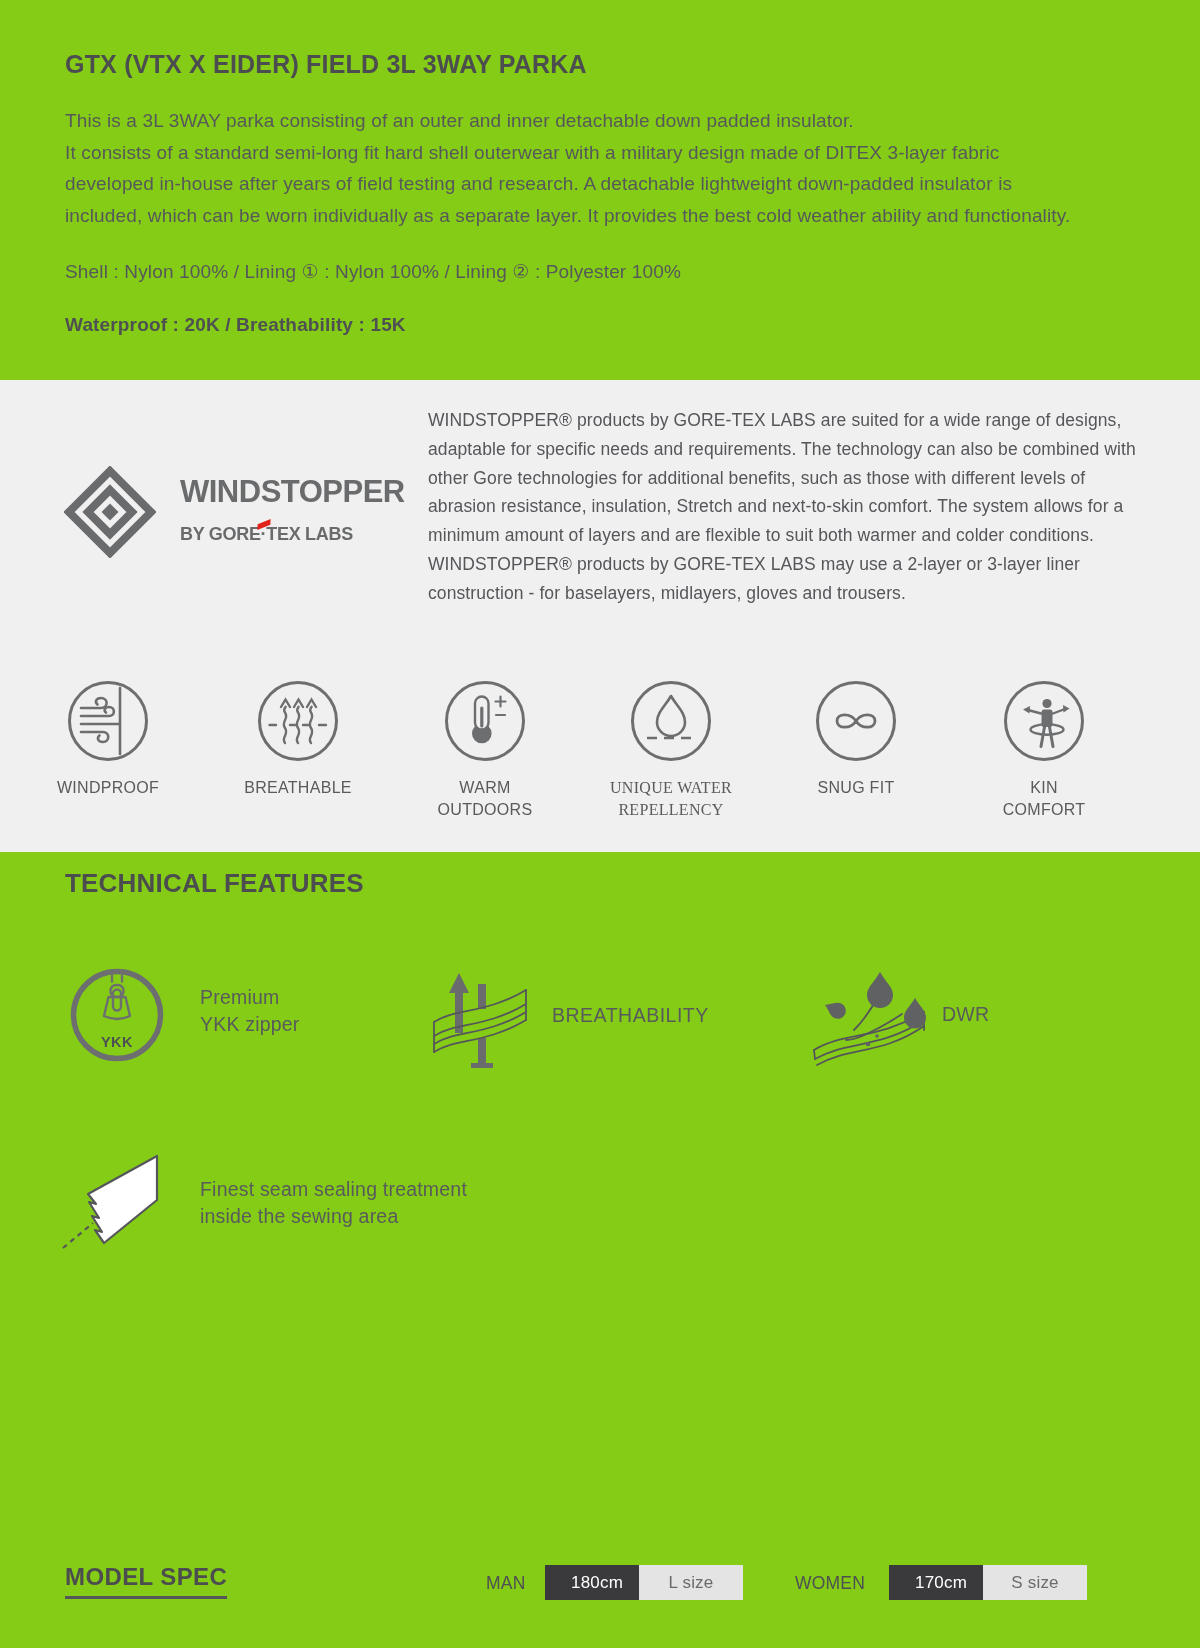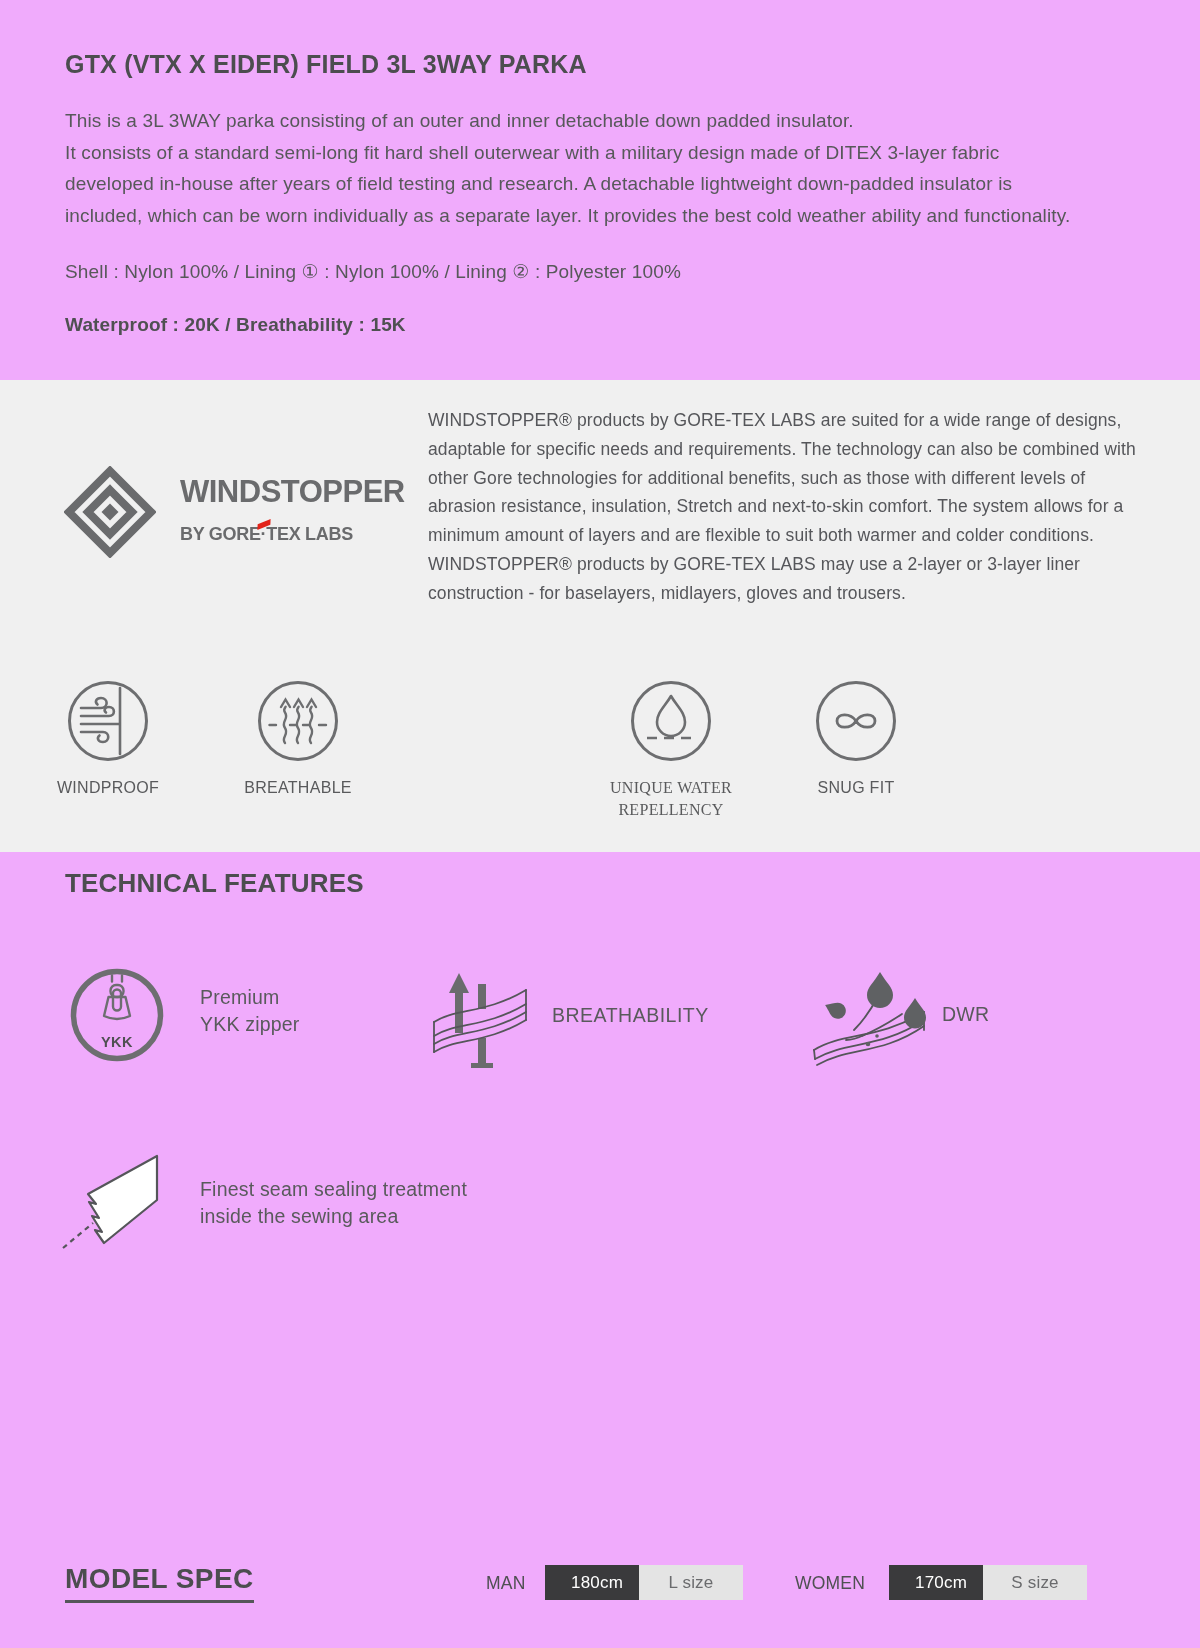--- a/index.html
+++ b/index.html
@@ -1,18 +1,18 @@
 <!DOCTYPE html>
 <html><head>
 <meta charset="utf-8">
 <style>
   html,body { margin:0; padding:0; background:#fff; }
   .page {
     position:relative; width:1200px; height:1648px; overflow:hidden;
-    background:#f0abfc; font-family:"Liberation Sans", sans-serif;
+    background:#84cc16; font-family:"Liberation Sans", sans-serif;
   }
   
   .intro { position:absolute; left:65px; top:50px; width:1025px; }
   .title { margin:0; font-size:25px; font-weight:bold; color:#4c4d4f; letter-spacing:0.2px; }
   .desc  { margin:26px 0 0; font-size:19px; line-height:31.5px; color:#57585a;
            letter-spacing:0.15px; white-space:pre-line; }
   .materials { margin:29px 0 0; font-size:19px; color:#57585a; letter-spacing:0.15px; }
   .performance { margin:31px 0 0; font-size:19px; font-weight:bold; color:#4f5052; letter-spacing:0.15px; }
 
   
@@ -41,21 +41,21 @@
   .ykk-icon    { left:68px;  top:966px; }
   .ykk-label   { left:200px; top:984px; }
   .brth-icon   { left:426px; top:960px; }
   .brth-label  { left:552px; top:1002px; letter-spacing:0.5px; }
   .dwr-icon    { left:798px; top:958px; }
   .dwr-label   { left:942px; top:1001px; }
   .seam-icon   { left:58px;  top:1150px; }
   .seam-label  { left:200px; top:1176px; }
 
   
-  .ms-heading { position:absolute; left:65px; top:1563px; font-size:28px; font-weight:bold;
+  .ms-heading { position:absolute; left:65px; top:1563px; font-size:24px; font-weight:bold;
                 color:#4c4d4f; letter-spacing:0.4px; border-bottom:3px solid #55565a;
                 padding-bottom:5px; }
   .ms-label { position:absolute; top:1573px; font-size:17.5px; color:#4f5052; letter-spacing:0.2px; }
   .ms-badge { position:absolute; top:1565px; width:104px; height:35px; font-size:17px;
               display:flex; align-items:center; justify-content:center; letter-spacing:0.2px; }
   .ms-l1 { left:486px; } .ms-d1 { left:545px; } .ms-s1 { left:639px; }
   .ms-l2 { left:795px; } .ms-d2 { left:889px; } .ms-s2 { left:983px; }
 </style>
 </head>
 <body>
@@ -113,39 +113,73 @@
           <path d="M41 63 c-4.5 -5.5 4.5 -8.5 0 -15 c-4.5 -6.5 4.5 -9 0 -15.5 c-1.4 -2 -0.8 -4 0.6 -5.8"></path>
           <path d="M37 27 l4.5 -7.5 l4.5 7.5"></path>
           <path d="M54 63 c-4.5 -5.5 4.5 -8.5 0 -15 c-4.5 -6.5 4.5 -9 0 -15.5 c-1.4 -2 -0.8 -4 0.6 -5.8"></path>
           <path d="M50 27 l4.5 -7.5 l4.5 7.5"></path>
           <path d="M12.5 45 h6.5 M33 45 h5.5 M46 45 h5.5 M62 45 h7"></path>
         </g>
       </svg>
       <div class="lbl">BREATHABLE</div>
     </div>
 
+    <div class="fbadge fb3">
+      <svg width="82" height="82" viewBox="0 0 82 82">
+        <circle cx="41" cy="41" r="38.5" fill="none" stroke="#6d6e70" stroke-width="3"></circle>
+        <circle cx="37.8" cy="53.5" r="8.8" fill="#6d6e70" stroke="#6d6e70" stroke-width="2"></circle>
+        <rect x="31" y="16.5" width="13.5" height="33" rx="6.75" fill="#f0f0f0" stroke="#6d6e70" stroke-width="2.4"></rect>
+        <path d="M37.8 28 V46" stroke="#6d6e70" stroke-width="3.2" stroke-linecap="round"></path>
+        <g stroke="#6d6e70" stroke-width="2.2" stroke-linecap="round">
+          <path d="M51.5 21.5 h10 M56.5 16.5 v10"></path>
+          <path d="M52 35 h9"></path>
+        </g>
+      </svg>
+      <div class="lbl">WARM
+OUTDOORS</div>
+    </div>
 
     <div class="fbadge fb4">
       <svg width="82" height="82" viewBox="0 0 82 82">
         <circle cx="41" cy="41" r="38.5" fill="none" stroke="#6d6e70" stroke-width="3"></circle>
         <path d="M41 16 C47 26.5 55 32.5 55 42 a14 14 0 0 1 -28 0 C27 32.5 35 26.5 41 16 Z" fill="none" stroke="#6d6e70" stroke-width="2.6" stroke-linejoin="round"></path>
         <path d="M17 58 h48" fill="none" stroke="#6d6e70" stroke-width="2.6" stroke-dasharray="10 7"></path>
       </svg>
       <div class="lbl">UNIQUE WATER
 REPELLENCY</div>
     </div>
 
     <div class="fbadge fb5">
       <svg width="82" height="82" viewBox="0 0 82 82">
         <circle cx="41" cy="41" r="38.5" fill="none" stroke="#6d6e70" stroke-width="3"></circle>
         <path d="M41 41 C35.5 32.5 22 33 22 41 C22 49 35.5 49.5 41 41 C46.5 32.5 60 33 60 41 C60 49 46.5 49.5 41 41" fill="none" stroke="#6d6e70" stroke-width="2.8" stroke-linecap="round"></path>
       </svg>
       <div class="lbl">SNUG FIT</div>
     </div>
 
+    <div class="fbadge fb6">
+      <svg width="82" height="82" viewBox="0 0 82 82">
+        <circle cx="41" cy="41" r="38.5" fill="none" stroke="#6d6e70" stroke-width="3"></circle>
+        <circle cx="44" cy="23.5" r="4.6" fill="#6d6e70"></circle>
+        <rect x="38.5" y="29.5" width="11" height="17.5" rx="2.5" fill="#6d6e70"></rect>
+        <g stroke="#6d6e70" stroke-width="2.4" stroke-linecap="round" fill="none">
+          <path d="M38 33.5 L25 30"></path>
+          <path d="M50 33.5 L62 29"></path>
+          <ellipse cx="44" cy="49.5" rx="16.5" ry="5.2"></ellipse>
+        </g>
+        <polygon points="27,26 20,29.5 26.5,33.5" fill="#6d6e70"></polygon>
+        <polygon points="60,25 66.5,28.5 60.5,32.5" fill="#6d6e70"></polygon>
+        <g stroke="#6d6e70" stroke-width="3" stroke-linecap="round">
+          <path d="M41.5 47 L38 66.5"></path>
+          <path d="M46.5 47 L50 66.5"></path>
+        </g>
+      </svg>
+      <div class="lbl">KIN
+COMFORT</div>
+    </div>
   </div>
 
   <div class="tech-heading">TECHNICAL FEATURES</div>
 
   <span class="tf-icon ykk-icon">
     <svg width="98" height="98" viewBox="0 0 98 98">
       <circle cx="49" cy="49" r="43.5" fill="none" stroke="#6d6e70" stroke-width="5.5"></circle>
       <g fill="none" stroke="#6d6e70" stroke-width="2.4" stroke-linejoin="round" stroke-linecap="round">
         <path d="M44 9.5 v6 M54 9.5 v6"></path>
         <rect x="42.5" y="19" width="13" height="12" rx="5.5"></rect>

